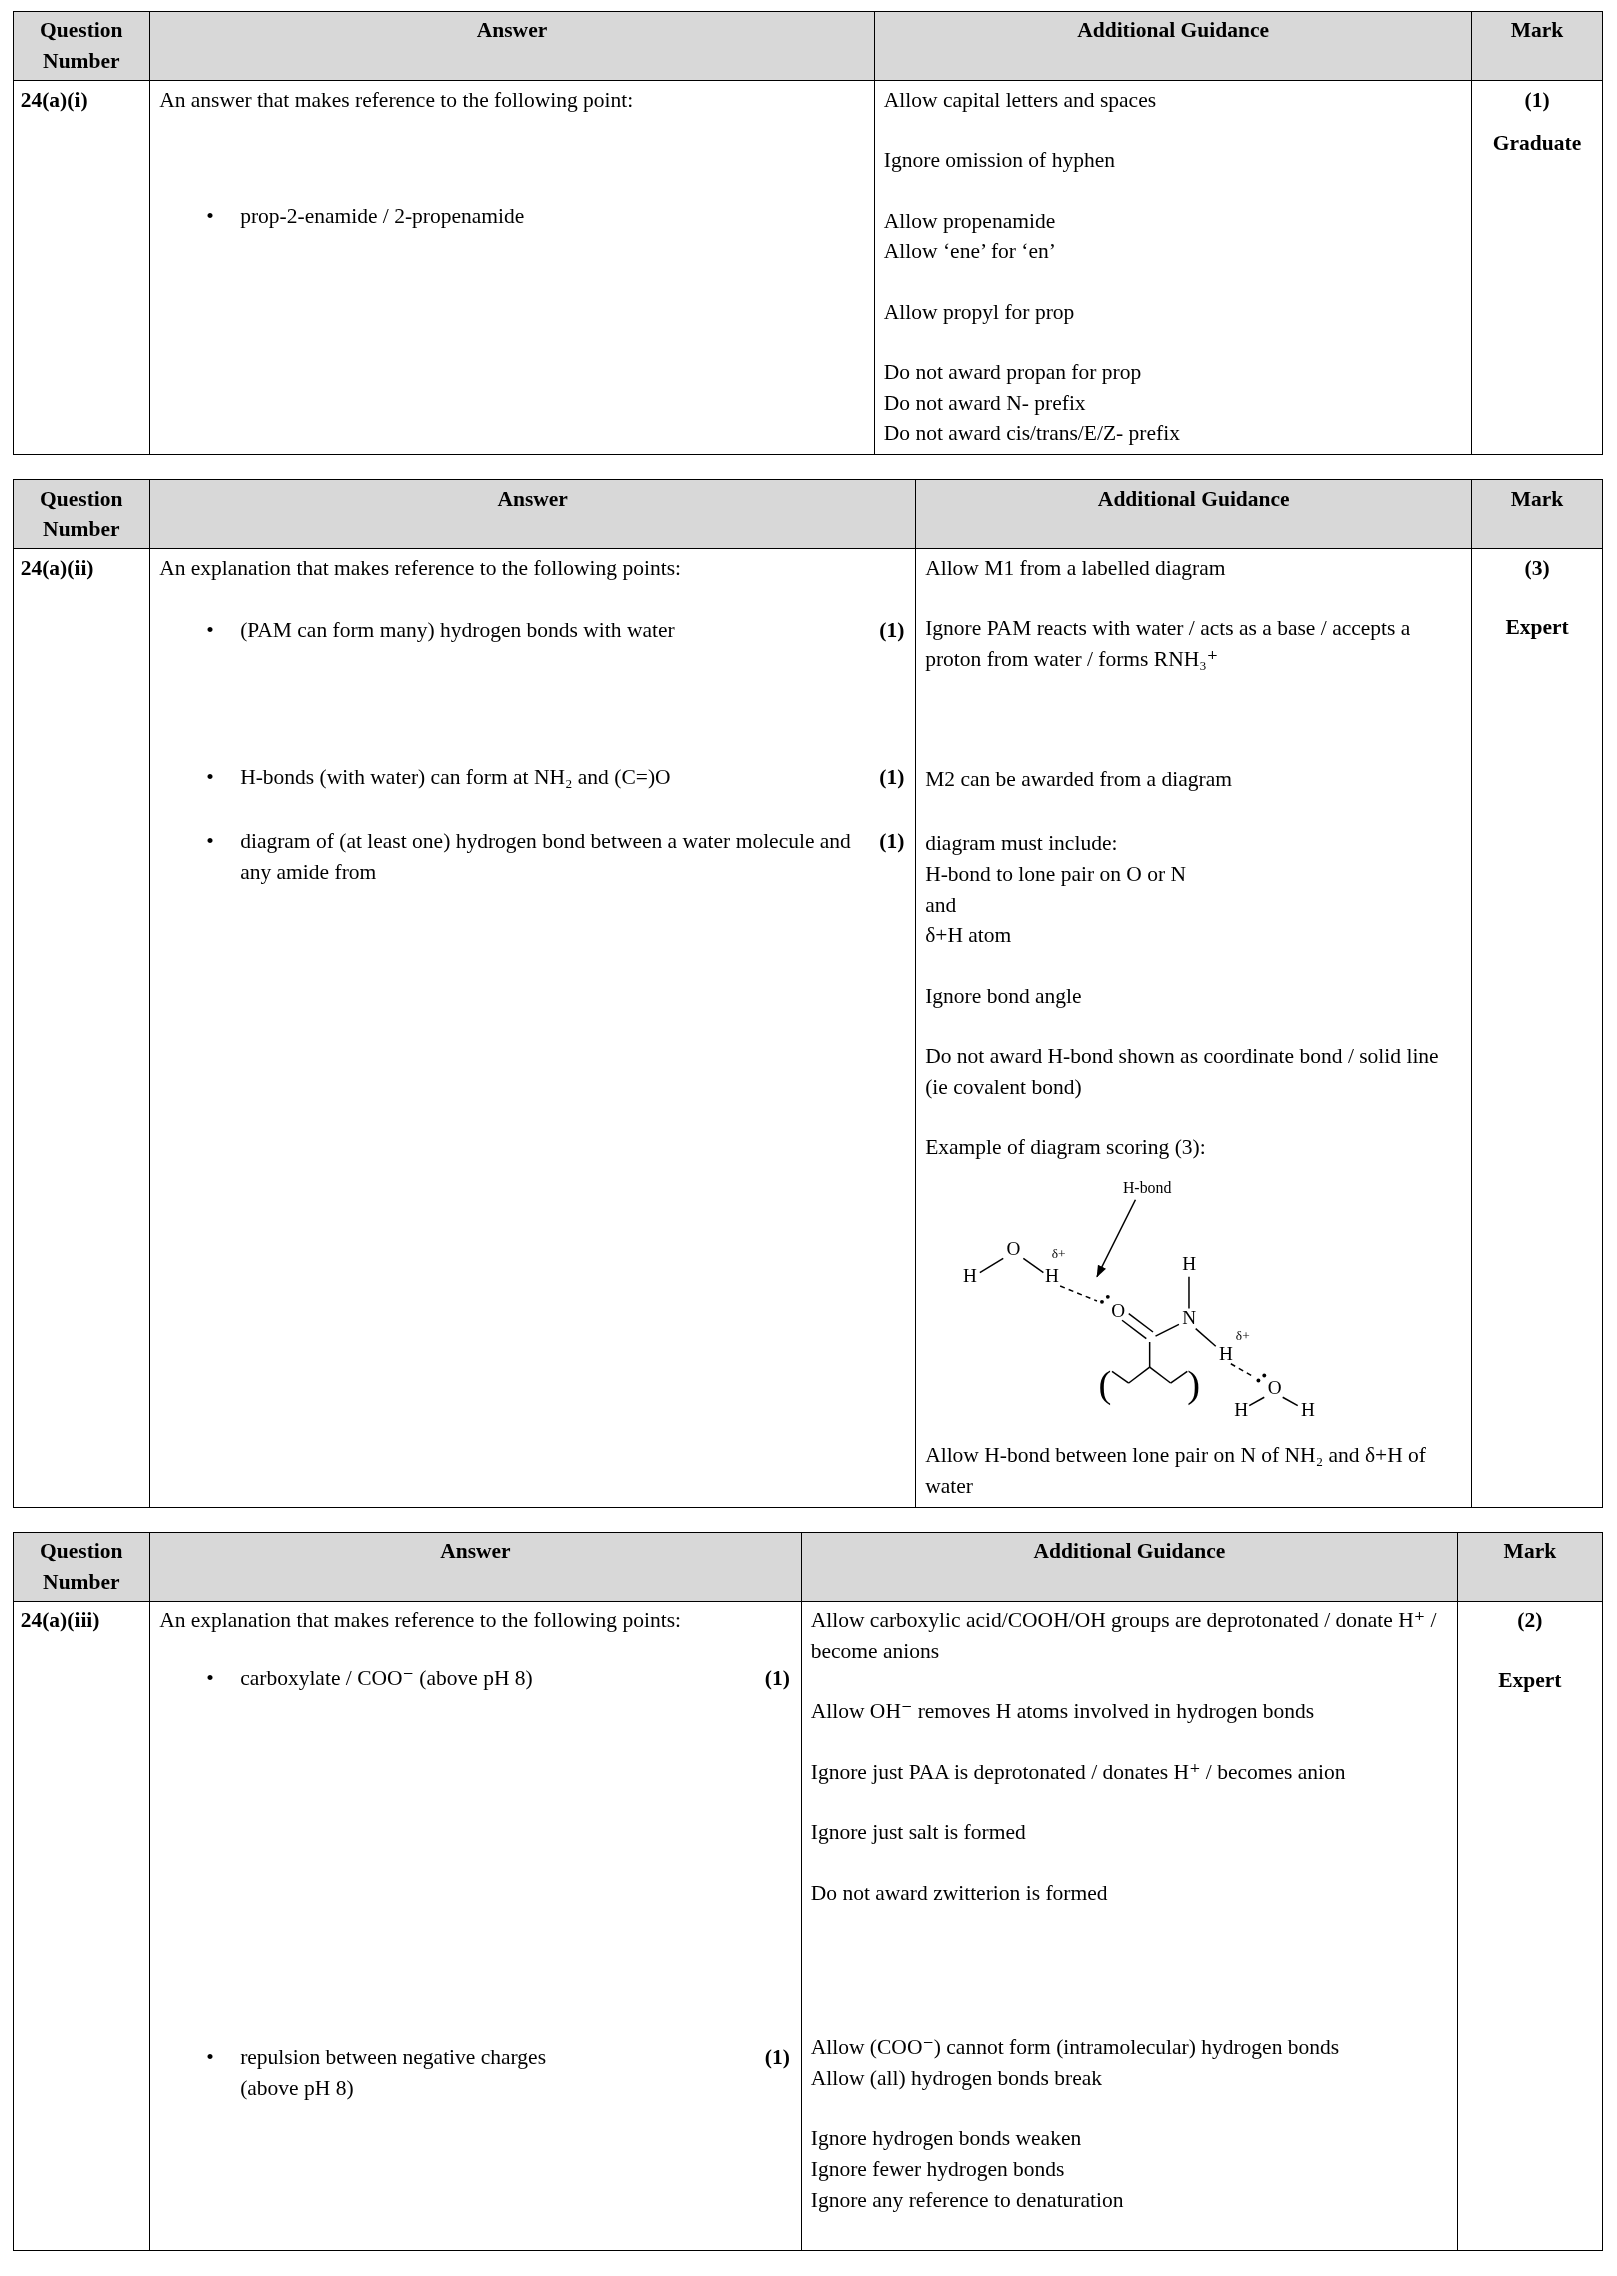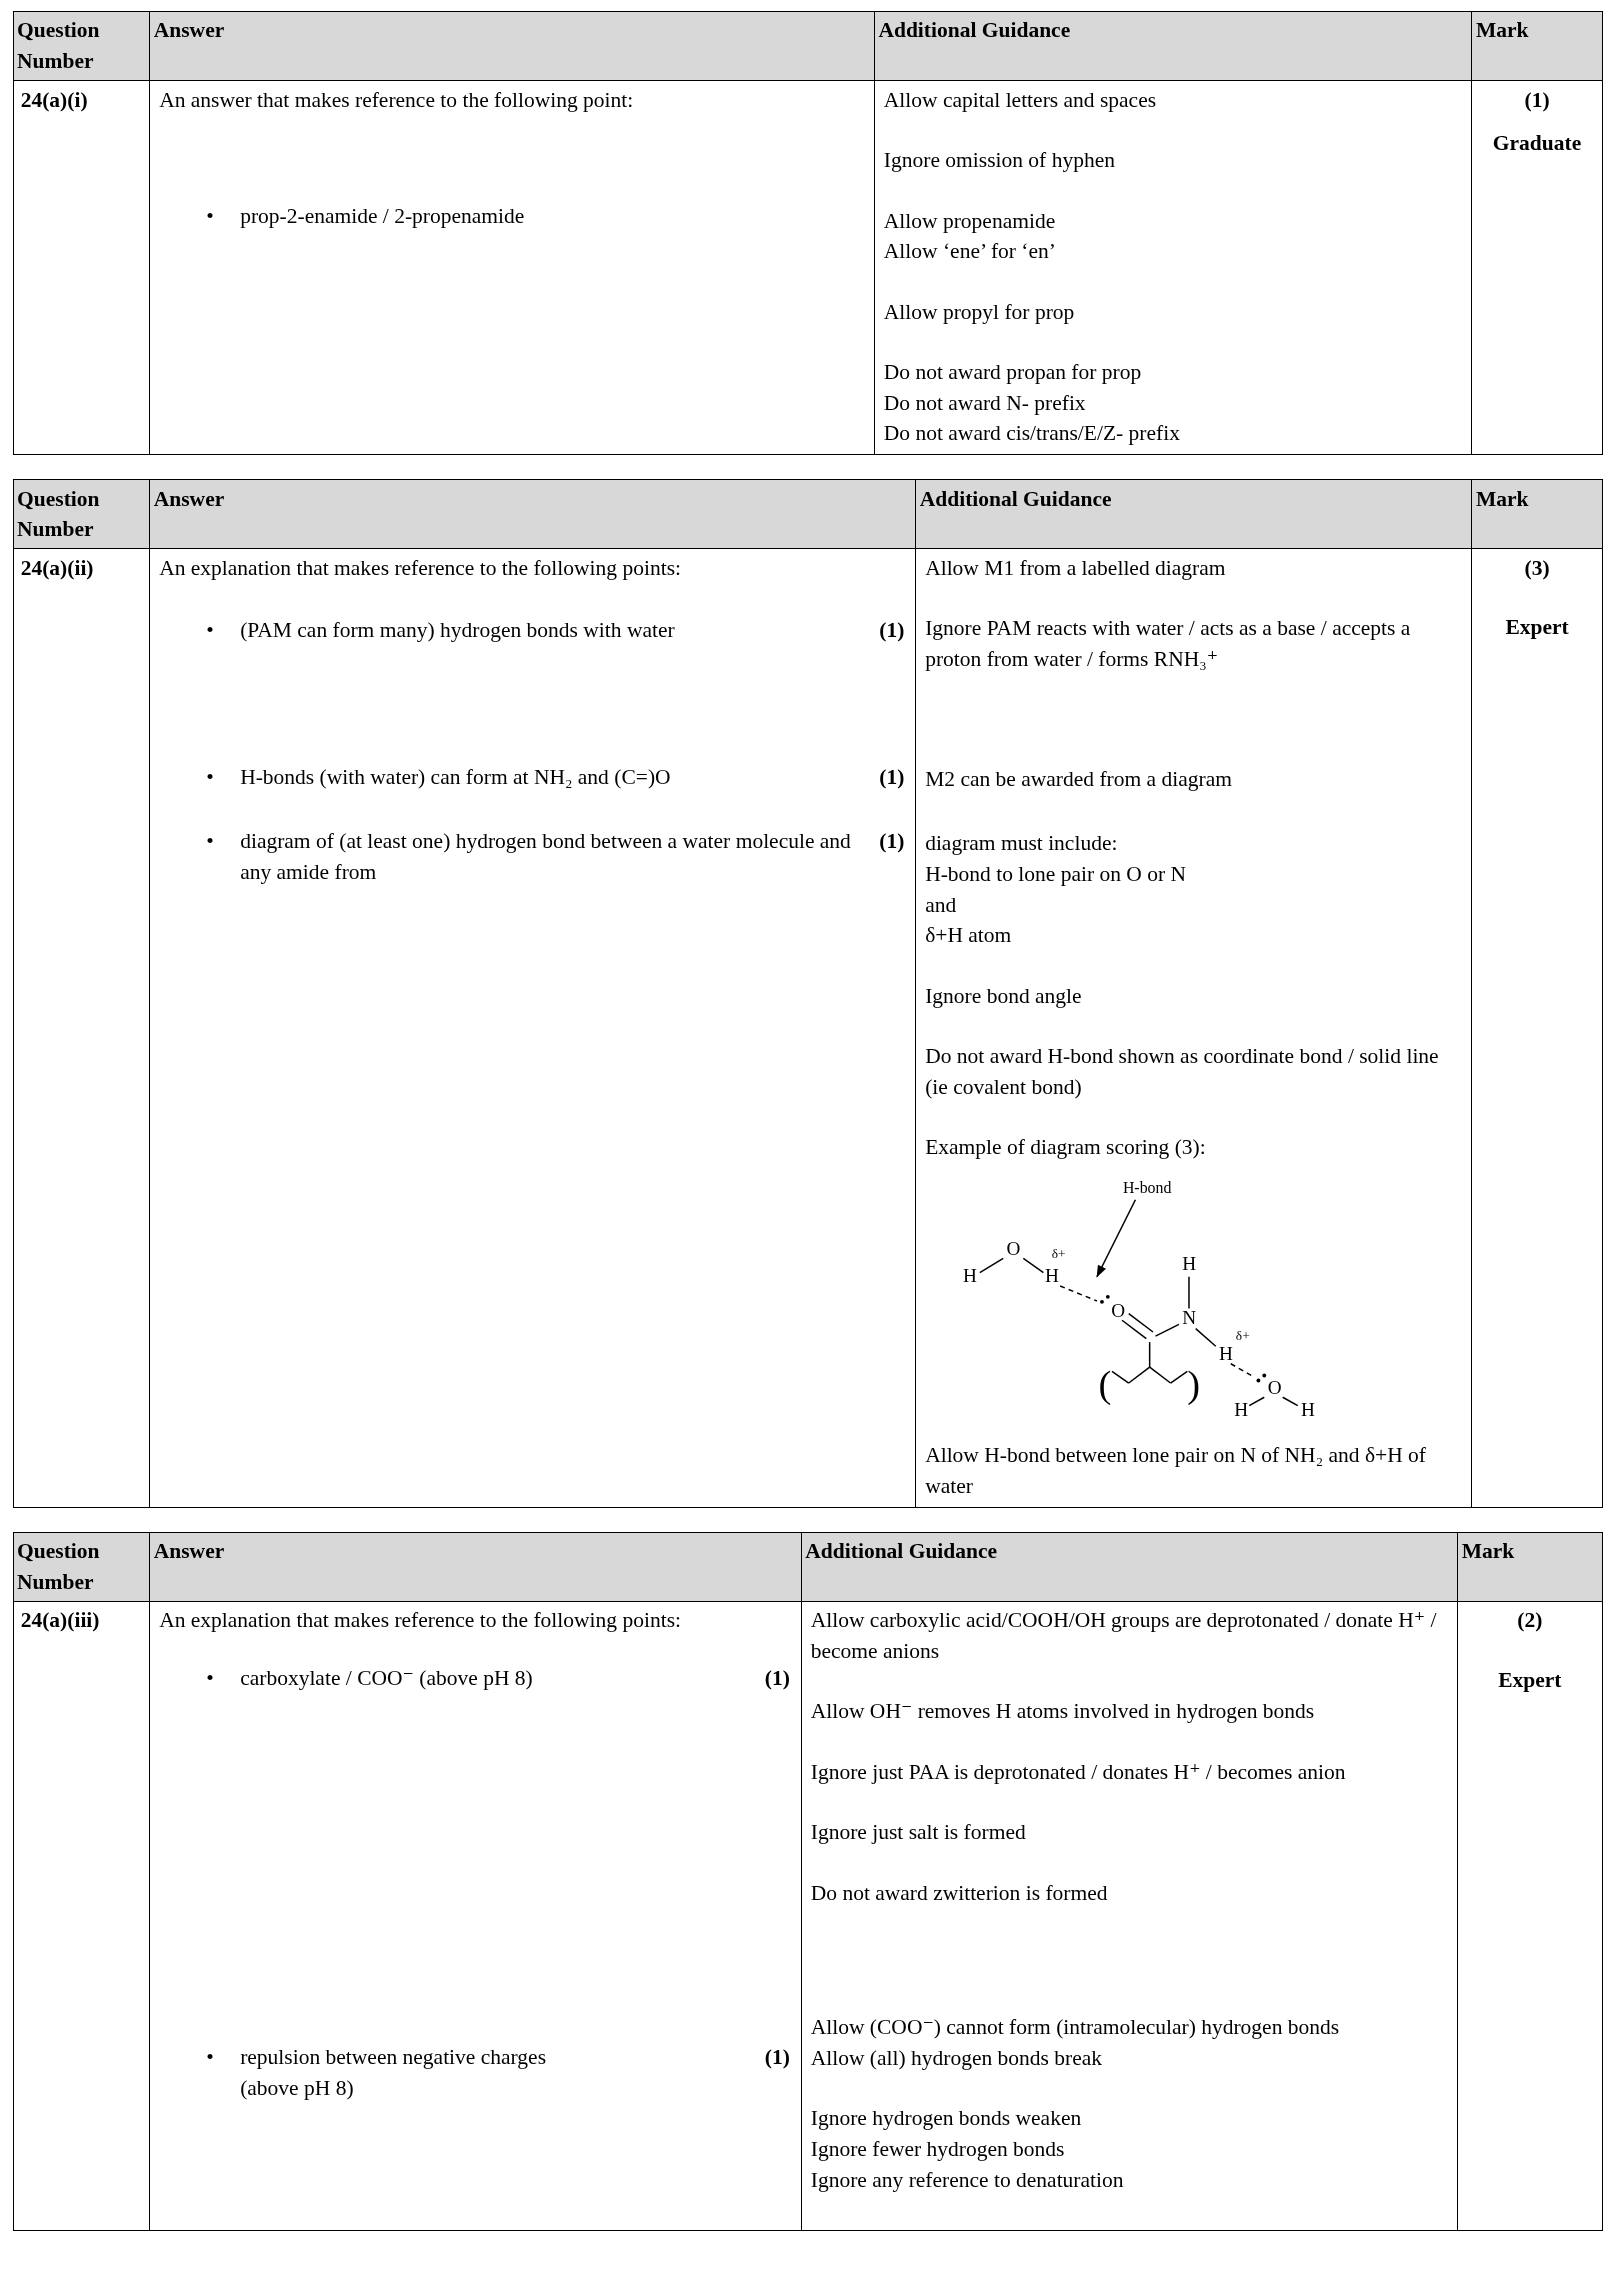--- a/index.html
+++ b/index.html
@@ -20,21 +20,21 @@
     table-layout: fixed;
     margin: 0 0 24px 0;
   }
   .ms th, .ms td {
     border: 1.8px solid #000;
     vertical-align: top;
   }
   .ms th {
     background: #d8d8d8;
     font-weight: bold;
-    text-align: left;
+    text-align: center;
     padding: 3.6px 3.6px;
   }
   .ms td { padding: 3.6px 9px 5.4px 9px; }
 
   td.qn { font-weight: bold; padding-left: 7.2px; white-space: nowrap; }
   .cellflex { display: flex; flex-direction: column; align-items: stretch; }
   .cellflex.center { align-items: center; text-align: center; }
 
   td.mark-cell { font-weight: bold; }
   .grade { font-weight: bold; }
@@ -51,21 +51,21 @@
 
   .mt4 { margin-top: 3.6px; }
   .mt28 { margin-top: 13px; }
   .mt30 { margin-top: 27px; }
   .mt32 { margin-top: 29px; }
   .mt36 { margin-top: 32px; }
   .mt38 { margin-top: 34px; }
   .mt67 { margin-top: 60px; }
   .mt96 { margin-top: 86px; }
   .mt130 { margin-top: 116px; }
-  .mt176 { margin-top: 74px; }
+  .mt176 { margin-top: 94px; }
   .mt390 { margin-top: 349px; }
 
   .diagram-wrap { margin: 3.6px 0 5.4px 0; text-align: center; }
   svg text { font-family: "Liberation Serif", "DejaVu Serif", serif; fill: #000; }
 </style>
 </head>
 <body>
 
 <div class="page">
 

